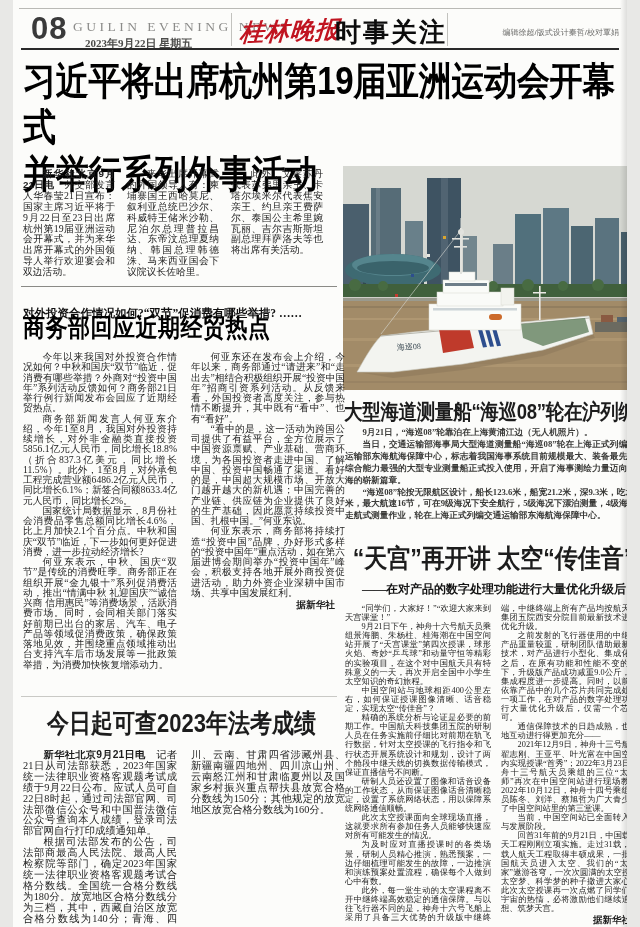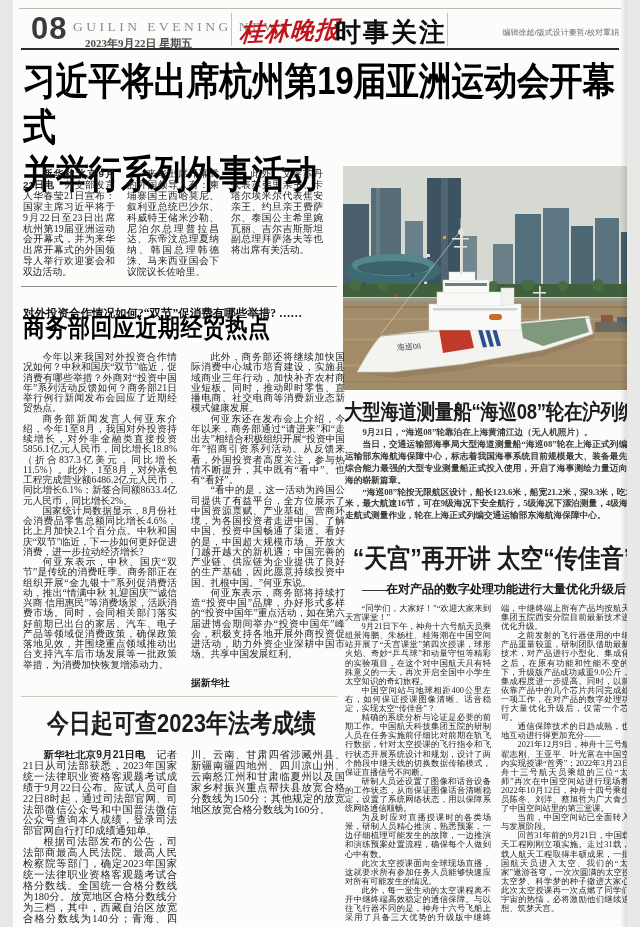--- a/index.html
+++ b/index.html
@@ -31,22 +31,22 @@
              font-family:"Liberation Sans",sans-serif; font-weight:900; color:#000;
              font-size:33px; line-height:40px; letter-spacing:-0.3px;
              transform:scaleY(1.16); transform-origin:left top; }
   .lead-body { position:absolute; left:10px; top:169px; width:300px; height:112px;
              column-count:3; column-gap:12px; column-fill:balance;
              font-size:9.8px; line-height:10.9px; text-align:justify; }
 
   
   .body p { margin:0; text-indent:2em; }
   .body p b { font-family:"Liberation Sans",sans-serif; }
-  .byline { text-align:left; font-weight:bold; font-family:"Liberation Sans",sans-serif;
-            margin-top:18px; padding-right:10px; text-indent:0; }
+  .byline { text-align:right; font-weight:bold; font-family:"Liberation Sans",sans-serif;
+            margin-top:2px; padding-right:10px; text-indent:0; }
 
   
   .rule-a { position:absolute; left:8px; top:286px; width:316px; border-top:1px solid #8a8a86; }
   .kicker { position:absolute; left:10px; top:306px; width:316px; font-size:11.5px; font-weight:bold; color:#111; }
   .headline-commerce { position:absolute; left:10px; top:311px; font-family:"Liberation Sans",sans-serif;
              font-size:22px; font-weight:900; color:#000; letter-spacing:0.5px; transform:scaleY(1.15); transform-origin:left top; }
   .commerce-body { position:absolute; left:10px; top:352px; width:322px; height:338px;
              column-count:2; column-gap:14px; column-fill:auto; overflow:hidden;
              font-size:9.7px; line-height:10.25px; text-align:justify; }
 
@@ -207,21 +207,20 @@
 
   <div class="rule-a"></div>
   <div class="kicker">对外投资合作情况如何?“双节”促消费有哪些举措? ……</div>
   <div class="headline-commerce">商务部回应近期经贸热点</div>
   <section class="commerce-body body">
     <div>
         <p>今年以来我国对外投资合作情况如何？中秋和国庆“双节”临近，促消费有哪些举措？外商对“投资中国年”系列活动反馈如何？商务部21日举行例行新闻发布会回应了近期经贸热点。</p>
         <p>商务部新闻发言人何亚东介绍，今年1至8月，我国对外投资持续增长，对外非金融类直接投资5856.1亿元人民币，同比增长18.8%（折合837.3亿美元，同比增长11.5%）。此外，1至8月，对外承包工程完成营业额6486.2亿元人民币，同比增长6.1%；新签合同额8633.4亿元人民币，同比增长2%。</p>
         <p>国家统计局数据显示，8月份社会消费品零售总额同比增长4.6%，比上月加快2.1个百分点。中秋和国庆“双节”临近，下一步如何更好促进消费，进一步拉动经济增长?</p>
         <p>何亚东表示，中秋、国庆“双节”是传统的消费旺季。商务部正在组织开展“金九银十”系列促消费活动，推出“情满中秋 礼迎国庆”“诚信兴商 信用惠民”等消费场景，活跃消费市场。同时，会同相关部门落实好前期已出台的家居、汽车、电子产品等领域促消费政策，确保政策落地见效，并围绕重点领域推动出台支持汽车后市场发展等一批政策举措，为消费加快恢复增添动力。</p>
-        <p>此外，商务部还将继续加快国际消费中心城市培育建设，实施县域商业三年行动，加快补齐农村商业短板。同时，推动即时零售、直播电商、社交电商等消费新业态新模式健康发展。</p>
         <p>何亚东还在发布会上介绍，今年以来，商务部通过“请进来”和“走出去”相结合积极组织开展“投资中国年”招商引资系列活动。从反馈来看，外国投资者高度关注，参与热情不断提升，其中既有“看中”、也有“看好”。</p>
         <p>“看中的是，这一活动为跨国公司提供了有益平台，全方位展示了中国资源禀赋、产业基础、营商环境，为各国投资者走进中国、了解中国、投资中国畅通了渠道。看好的是，中国超大规模市场、开放大门越开越大的新机遇；中国完善的产业链、供应链为企业提供了良好的生产基础，因此愿意持续投资中国、扎根中国。”何亚东说。</p>
         <p>何亚东表示，商务部将持续打造“投资中国”品牌，办好形式多样的“投资中国年”重点活动，如在第六届进博会期间举办“投资中国年”峰会，积极支持各地开展外商投资促进活动，助力外资企业深耕中国市场、共享中国发展红利。</p>
       </div>
     <div class="byline">据新华社</div>
   </section>
 
   <div class="rule-b"></div>
   <div class="headline-exam">今日起可查2023年法考成绩</div>
   <section class="exam-body body">
@@ -233,22 +232,22 @@
 
   <div class="headline-space">“天宫”再开讲  太空“传佳音”</div>
   <div class="subhead-space">——在对产品的数字处理功能进行大量优化升级后</div>
   <section class="space-body body">
     <div>
         <p>“同学们，大家好！”“欢迎大家来到天宫课堂！”</p>
         <p>9月21日下午，神舟十六号航天员乘组景海鹏、朱杨柱、桂海潮在中国空间站开展了“天宫课堂”第四次授课，球形火焰、奇妙“乒乓球”和动量守恒等精彩的实验项目，在这个对中国航天具有特殊意义的一天，再次开启全国中小学生太空知识的奇幻旅程。</p>
         <p>中国空间站与地球相距400公里左右，如何保证授课图像清晰、话音稳定，实现太空“传佳音”？</p>
         <p>精确的系统分析与论证是必要的前期工作。中国航天科技集团五院的研制人员在任务实施前仔细比对前期在轨飞行数据，针对太空授课的飞行指令和飞行状态开展系统设计和规划，设计了两个舱段中继天线的切换数据传输模式，保证直播信号不间断。</p>
         <p>研制人员还设置了图像和话音设备的工作状态，从而保证图像话音清晰稳定，设置了系统网络状态，用以保障系统网络通信顺畅。</p>
+        <p>此次太空授课面向全球现场直播，这就要求所有参加任务人员能够快速应对所有可能发生的情况。</p>
         <p>为及时应对直播授课时的各类场景，研制人员精心推演，熟悉预案，一边仔细梳理可能发生的故障，一边推演和演练预案处置流程，确保每个人做到心中有数。</p>
-        <p>此次太空授课面向全球现场直播，这就要求所有参加任务人员能够快速应对所有可能发生的情况。</p>
         <p>此外，每一堂生动的太空课程离不开中继终端高效稳定的通信保障。与以往飞行器不同的是，神舟十六号飞船上采用了具备三大优势的升级版中继终端，中继终端上所有产品均按航天科技集团五院西安分院目前最新技术进行了优化升级。</p>
         <p>之前发射的飞行器使用的中继终端产品重量较重，研制团队借助最新工艺技术，对产品进行小型化、集成化设计之后，在原有功能和性能不变的情况下，升级版产品成功减重9.0公斤，产品集成程度进一步提高。同时，以前需要依靠产品中的几个芯片共同完成处理的一项工作，在对产品的数字处理功能进行大量优化升级后，仅需一个芯片即可。</p>
         <p>通信保障技术的日趋成熟，也让天地互动进行得更加充分——</p>
         <p>2021年12月9日，神舟十三号航天员翟志刚、王亚平、叶光富在中国空间站内实现授课“首秀”；2022年3月23日，神舟十三号航天员乘组的三位“太空教师”再次在中国空间站进行现场教学；2022年10月12日，神舟十四号乘组航天员陈冬、刘洋、蔡旭哲为广大青少年上了中国空间站里的第三堂课。</p>
         <p>当前，中国空间站已全面转入应用与发展阶段。</p>
         <p>回首31年前的9月21日，中国载人航天工程刚刚立项实施。走过31载，中国载人航天工程取得丰硕成果，一批批中国航天员进入太空、我们的“太空之家”遨游苍穹，一次次圆满的太空授课把太空梦、科学梦的种子撒进大家心间。此次太空授课再一次点燃了同学们探索宇宙的热情，必将激励他们继续追逐梦想、筑梦天宫。</p>
       </div>
     <div class="byline">据新华社</div>
   </section>
 

